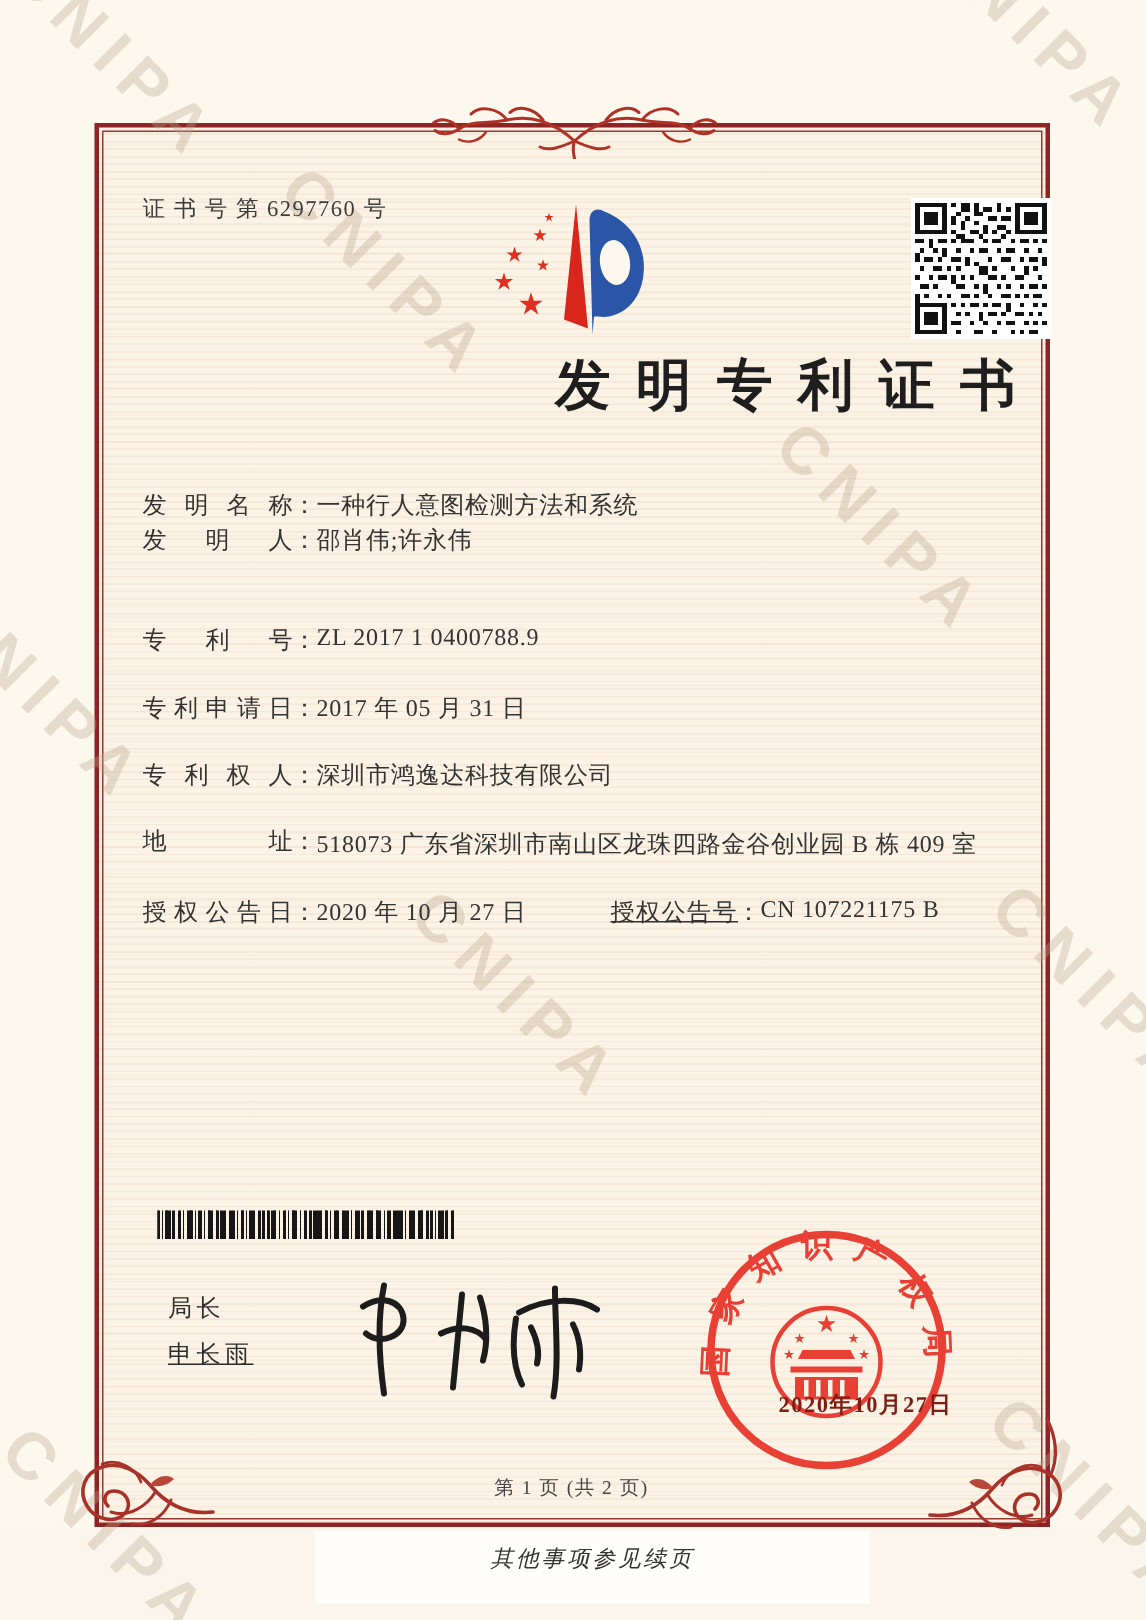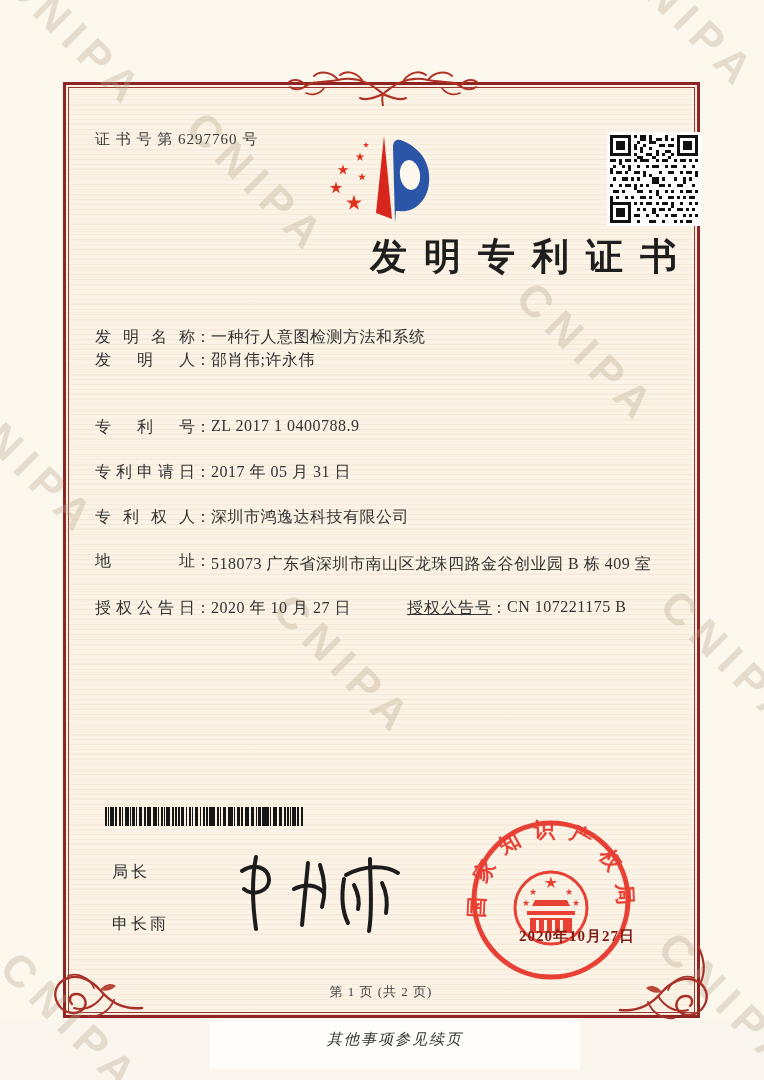--- a/index.html
+++ b/index.html
@@ -32,21 +32,21 @@
   .gval1{display:inline-block;width:150px;vertical-align:top;letter-spacing:0.5px;}
   .paras{position:absolute;left:90px;top:633px;width:588px;z-index:3;
          font-style:italic;font-size:15.5px;line-height:26px;color:#383838;text-align:justify;}
   .paras p{margin:0;text-indent:2em;}
   .barcode{position:absolute;left:105px;top:807px;width:198px;height:19px;z-index:3;
     background-image:
      repeating-linear-gradient(90deg,#161616 0 2px,transparent 2px 3px,#161616 3px 4px,transparent 4px 6px,#161616 6px 9px,transparent 9px 11px,#161616 11px 12px,transparent 12px 14px),
      repeating-linear-gradient(90deg,#161616 0 1px,transparent 1px 5px,#161616 5px 7px,transparent 7px 10px,#161616 10px 11px,transparent 11px 17px);}
   .director,.director-name{position:absolute;left:112px;z-index:3;
      font-family:"Liberation Sans","DejaVu Sans",sans-serif;font-size:16px;color:#2d2d2d;letter-spacing:3px;}
-  .director{top:862px;} .director-name{top:914px;}
+  .director{top:862px;} .director-name{top:893px;text-decoration:underline;}
   .page-indicator{position:absolute;left:63px;top:983px;width:600px;z-index:3;text-align:center;
      font-size:13px;color:#444;letter-spacing:1px;padding-left:18px;}
   .note{position:absolute;left:240px;top:1030px;width:310px;z-index:4;text-align:center;
      font-style:italic;font-size:15px;color:#333;letter-spacing:2px;}
   .seal-date{position:absolute;left:470px;top:927px;width:165px;z-index:4;text-align:right;
      font-weight:bold;font-size:15px;color:#7e1d15;letter-spacing:1px;}
   svg{display:block;}
 </style>
 </head>
 <body>

